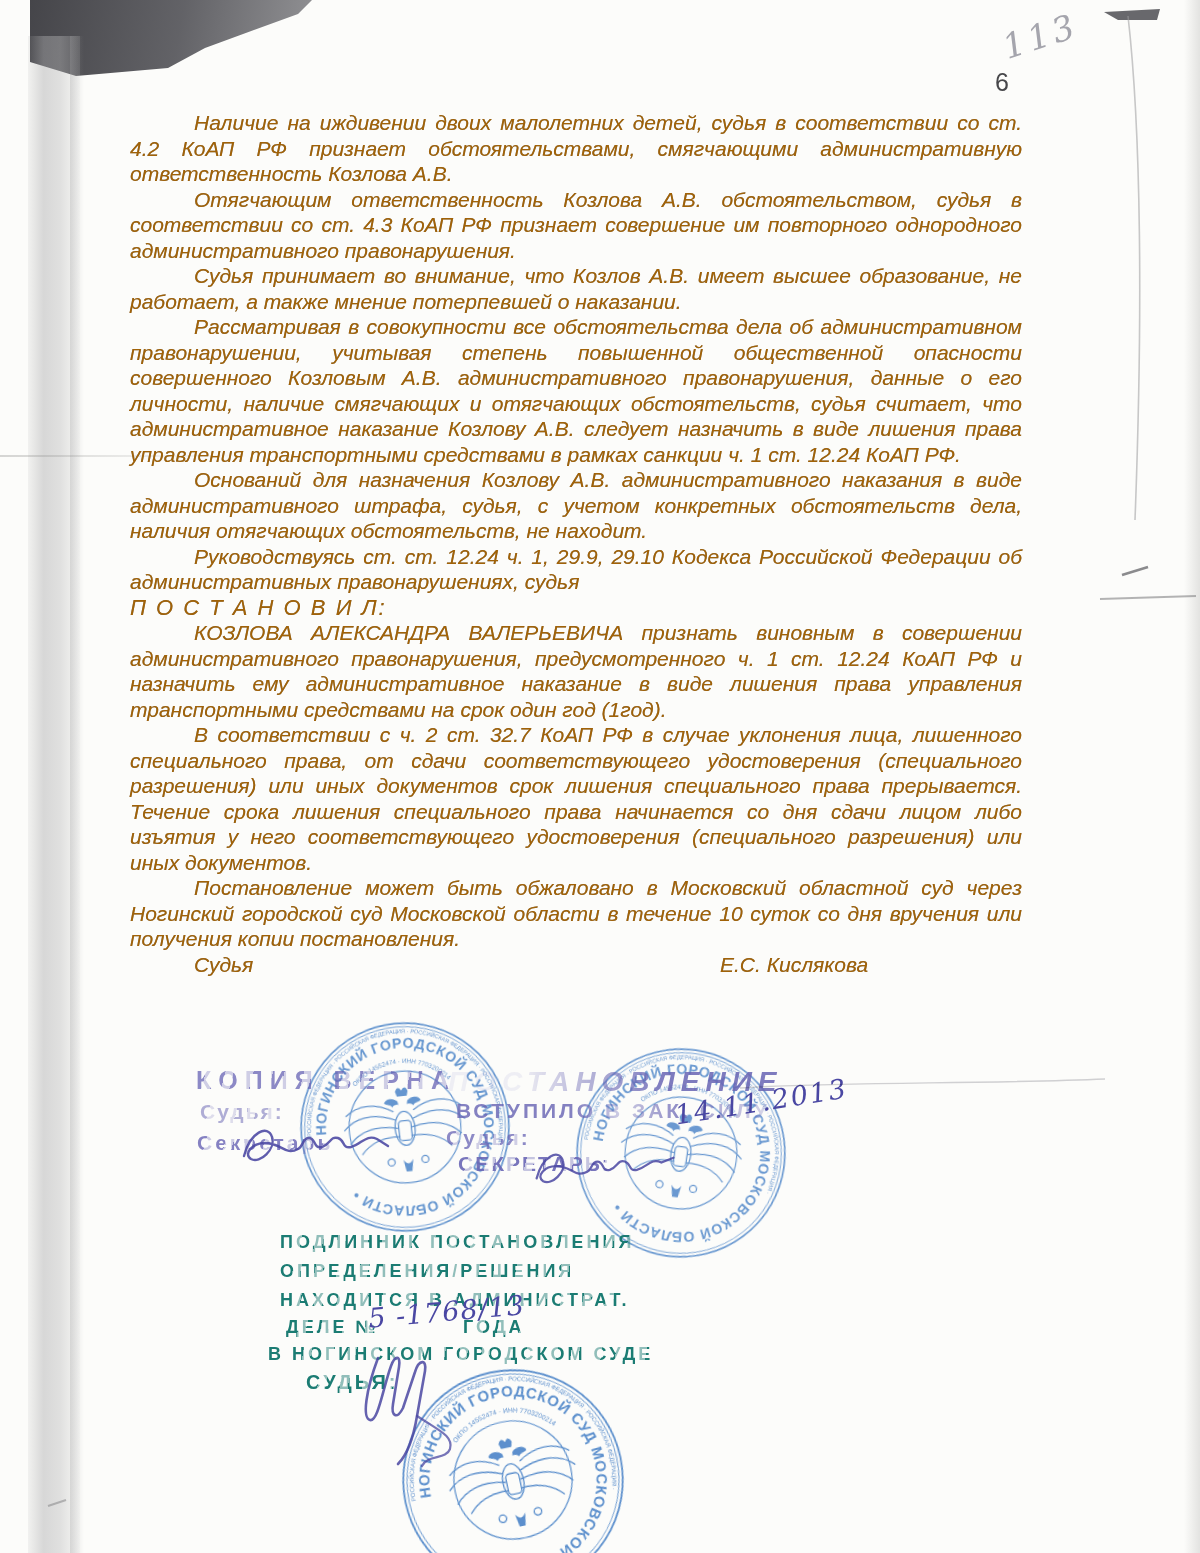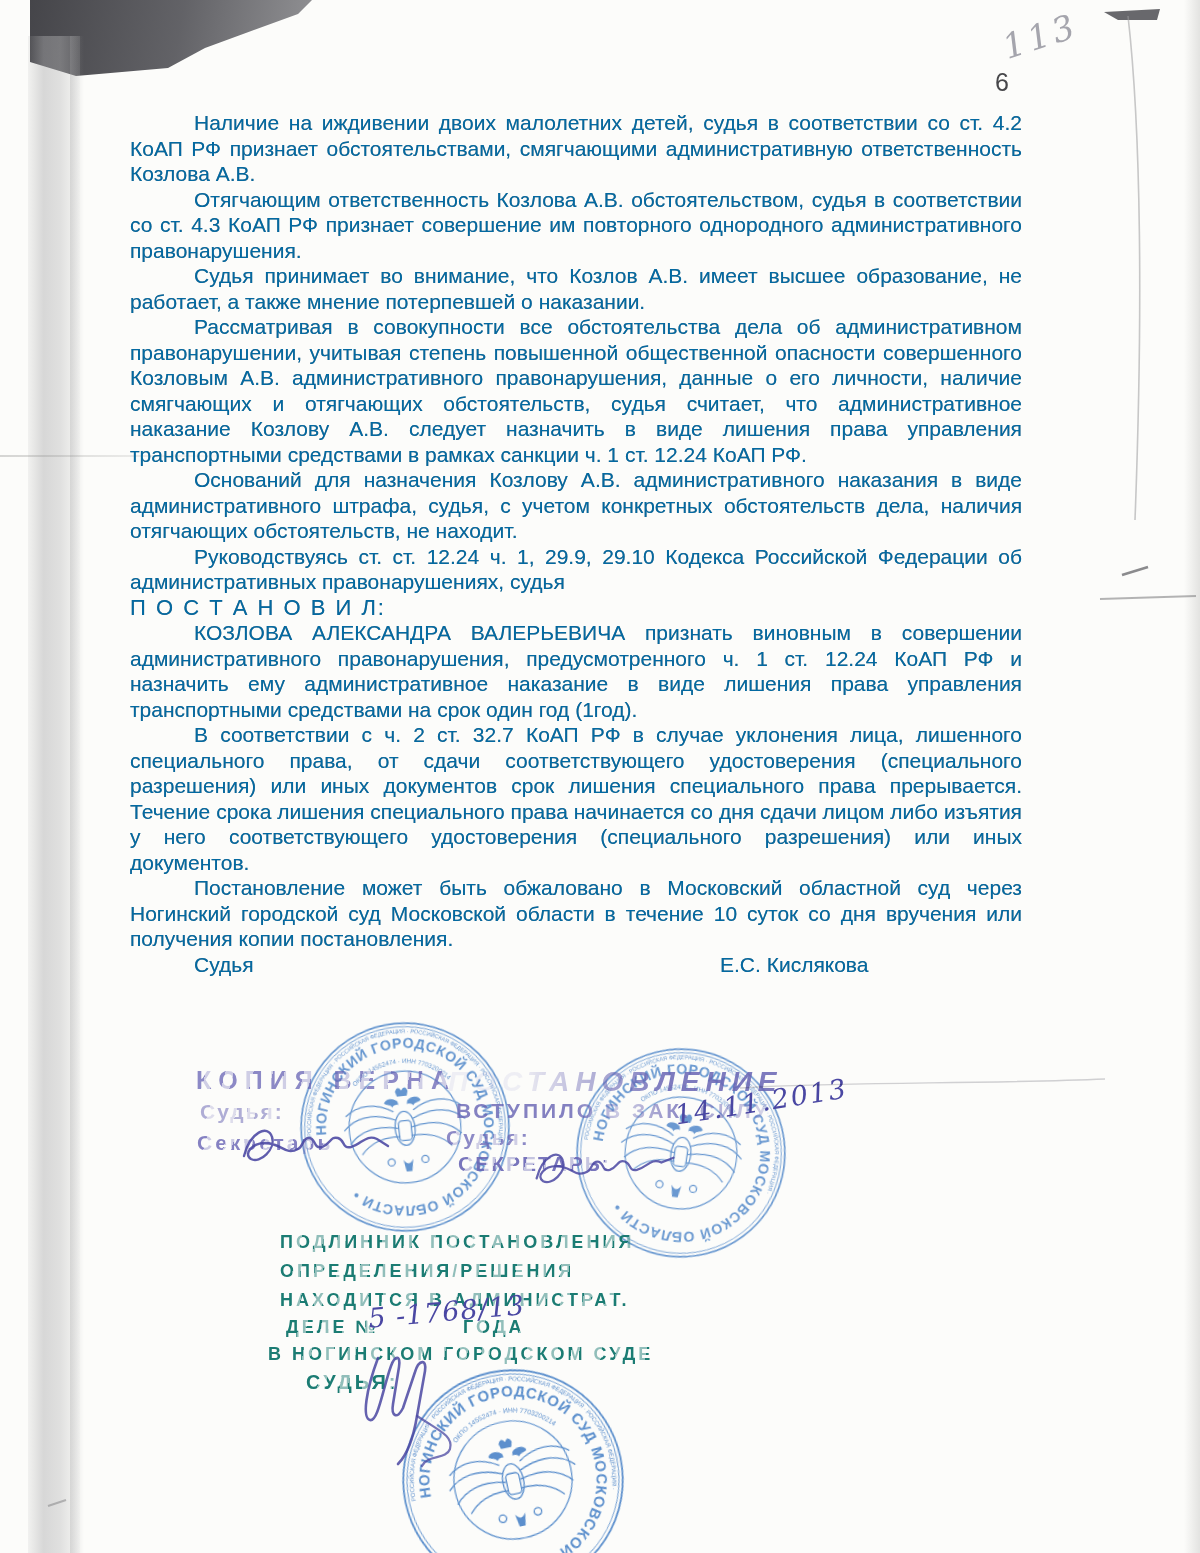--- a/index.html
+++ b/index.html
@@ -38,22 +38,23 @@
     position:absolute; left:1002px; top:16px;
     font-family:"DejaVu Serif", serif; font-style:italic;
     font-size:34px; color:#90909a; opacity:.8;
     transform:rotate(-18deg); letter-spacing:4px;
   }
   .page-number { position:absolute; left:995px; top:68px; font-size:25px; color:#47474a; }
   
   .body-text {
     position:absolute; left:130px; top:110px; width:892px;
     font-size:21px; line-height:25.5px;
-    text-align:justify; color:#0369a1;
+    text-align:justify; color:#a16207;
     text-shadow:0 0 .4px rgba(61,61,64,.55);
+    font-style:italic;
   }
   .body-text p { margin:0; text-indent:64px; }
   .res-heading {
     margin:19px 0 21px 0; text-align:left; text-indent:0 !important;
     font-size:22px; letter-spacing:2px; font-weight:400;
   }
   .signature-row { position:relative; height:30px; }
   .signature-row .sig-label { position:absolute; left:64px; }
   .signature-row .sig-name  { position:absolute; left:590px; }
   

